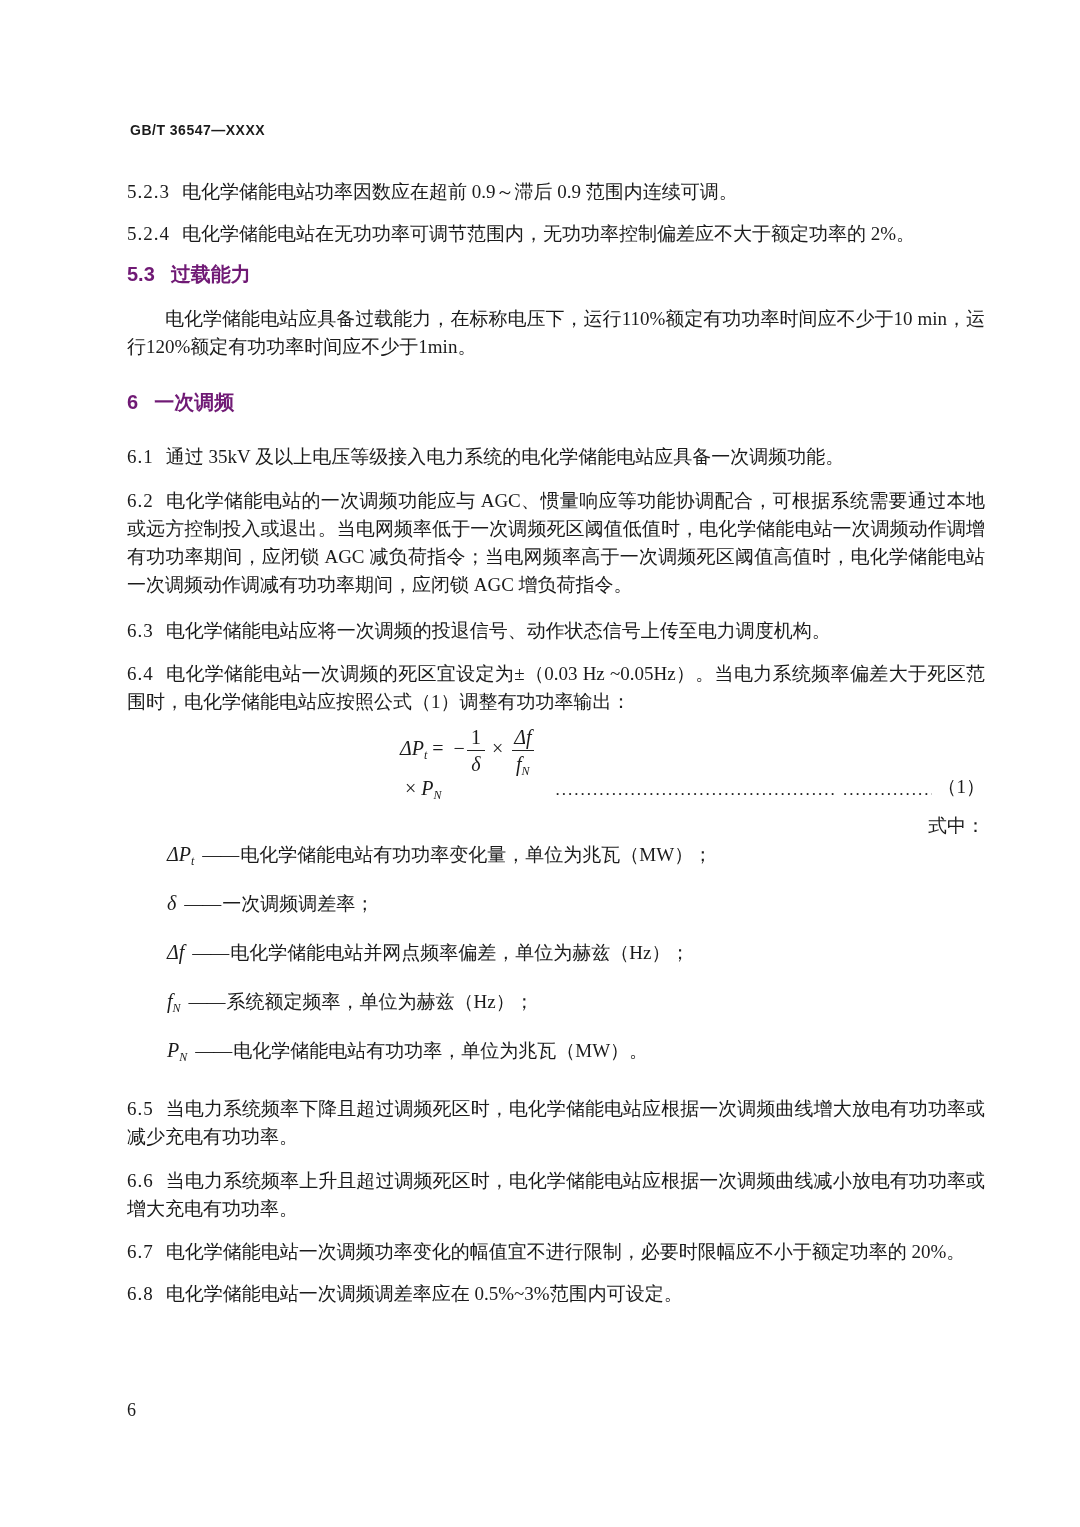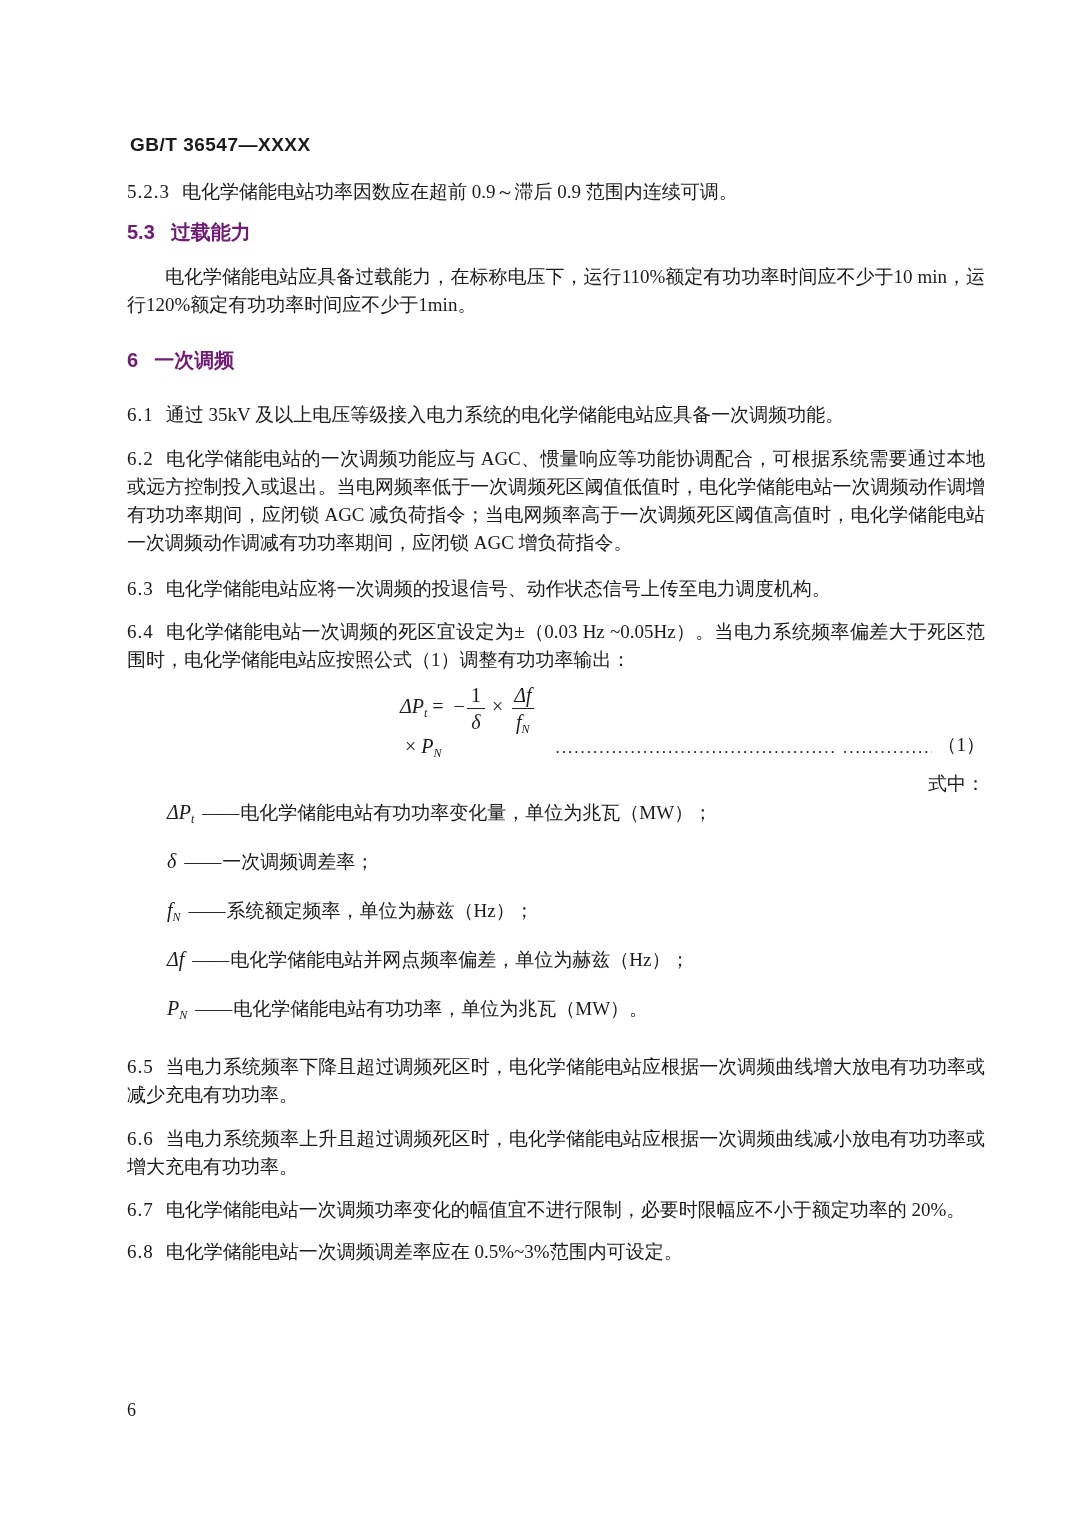--- a/index.html
+++ b/index.html
@@ -6,23 +6,23 @@
   body {
     width:1080px; height:1527px;
     background:#ffffff;
     font-family:"Liberation Serif","DejaVu Serif",serif;
     color:#1b1b1b;
     -webkit-font-smoothing:antialiased;
   }
   .page { position:relative; width:1080px; height:1527px; background:#ffffff; overflow:hidden; }
 
   .doc-header {
-    position:absolute; left:130px; top:134px;
+    position:absolute; left:130px; top:122px;
     font-family:"Liberation Sans","DejaVu Sans",sans-serif;
-    font-weight:600; font-size:19px; letter-spacing:0.5px;
+    font-weight:600; font-size:14px; letter-spacing:0.5px;
     color:#1b1b1b;
     text-align:right;
   }
 
   .content { position:absolute; left:127px; top:178px; width:858px; }
 
   .clause {
     font-size:19px; line-height:28px;
     text-align:justify; text-justify:inter-ideograph;
     margin:0;
@@ -76,20 +76,21 @@
 <body>
 
 <div class="page">
 
   <div class="doc-header">GB/T 36547—XXXX</div>
 
   <div class="content">
 
     <p class="clause mb14"><span class="cnum">5.2.3</span><span>电化学储能电站功率因数应在超前 0.9～滞后 0.9 范围内连续可调。</span></p>
 
+    <p class="clause mb14"><span class="cnum">5.2.4</span><span>电化学储能电站在无功功率可调节范围内，无功功率控制偏差应不大于额定功率的 2%。</span></p>
 
 
     <h3 class="sec-heading mb19"><span class="hnum">5.3</span><span>过载能力</span></h3>
 
     <p class="clause body-indent mb29">电化学储能电站应具备过载能力，在标称电压下，运行110%额定有功功率时间应不少于10 min，运行120%额定有功功率时间应不少于1min。</p>
 
     <h3 class="sec-heading mb29"><span class="hnum">6</span><span>一次调频</span></h3>
 
     <p class="clause mb16"><span class="cnum">6.1</span><span>通过 35kV 及以上电压等级接入电力系统的电化学储能电站应具备一次调频功能。</span></p>
 
@@ -111,22 +112,22 @@
       </span>
       <span class="formula-dots">............................................. ...........................</span>
       <span class="formula-label">（1）</span>
     </div>
 
     <p class="where-label mb14">式中：</p>
 
     <div class="defs">
       <div class="def-line"><span class="def-sym mi"><span>ΔP</span><sub>t</sub></span><span class="def-dash">——</span><span>电化学储能电站有功功率变化量，单位为兆瓦（MW）；</span></div>
       <div class="def-line"><span class="def-sym mi"><span>δ</span><sub></sub></span><span class="def-dash">——</span><span>一次调频调差率；</span></div>
+      <div class="def-line"><span class="def-sym mi"><span>Δf</span><sub></sub></span><span class="def-dash">——</span><span>电化学储能电站并网点频率偏差，单位为赫兹（Hz）；</span></div>
       <div class="def-line"><span class="def-sym mi"><span>f</span><sub>N</sub></span><span class="def-dash">——</span><span>系统额定频率，单位为赫兹（Hz）；</span></div>
-      <div class="def-line"><span class="def-sym mi"><span>Δf</span><sub></sub></span><span class="def-dash">——</span><span>电化学储能电站并网点频率偏差，单位为赫兹（Hz）；</span></div>
       <div class="def-line"><span class="def-sym mi"><span>P</span><sub>N</sub></span><span class="def-dash">——</span><span>电化学储能电站有功功率，单位为兆瓦（MW）。</span></div>
     </div>
 
     <p class="clause mb16"><span class="cnum">6.5</span><span>当电力系统频率下降且超过调频死区时，电化学储能电站应根据一次调频曲线增大放电有功功率或减少充电有功功率。</span></p>
 
     <p class="clause mb15"><span class="cnum">6.6</span><span>当电力系统频率上升且超过调频死区时，电化学储能电站应根据一次调频曲线减小放电有功功率或增大充电有功功率。</span></p>
 
     <p class="clause mb14"><span class="cnum">6.7</span><span>电化学储能电站一次调频功率变化的幅值宜不进行限制，必要时限幅应不小于额定功率的 20%。</span></p>
 
     <p class="clause"><span class="cnum">6.8</span><span>电化学储能电站一次调频调差率应在 0.5%~3%范围内可设定。</span></p>

